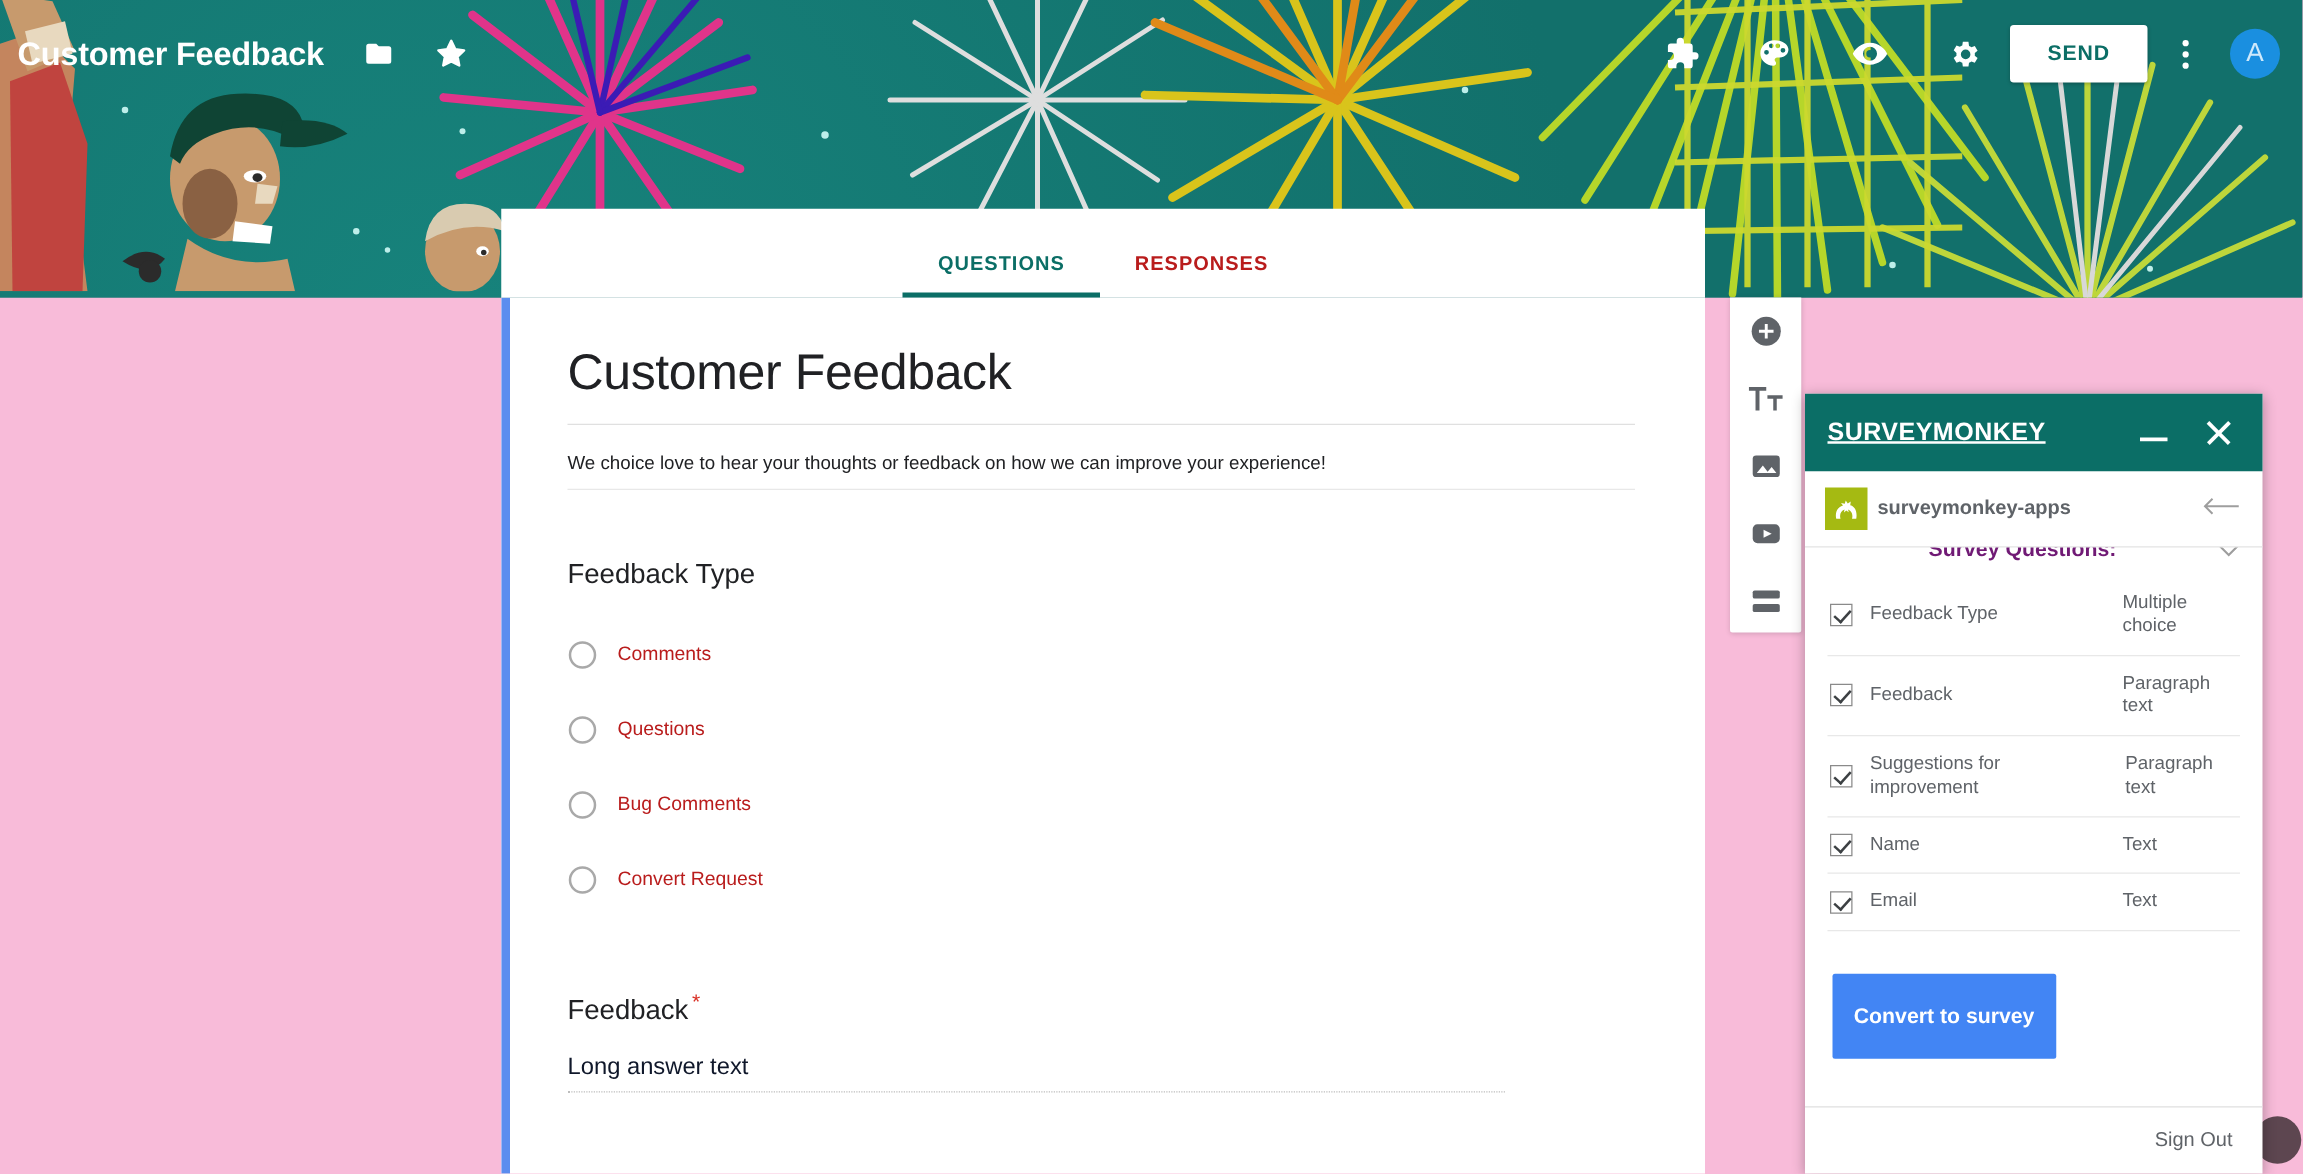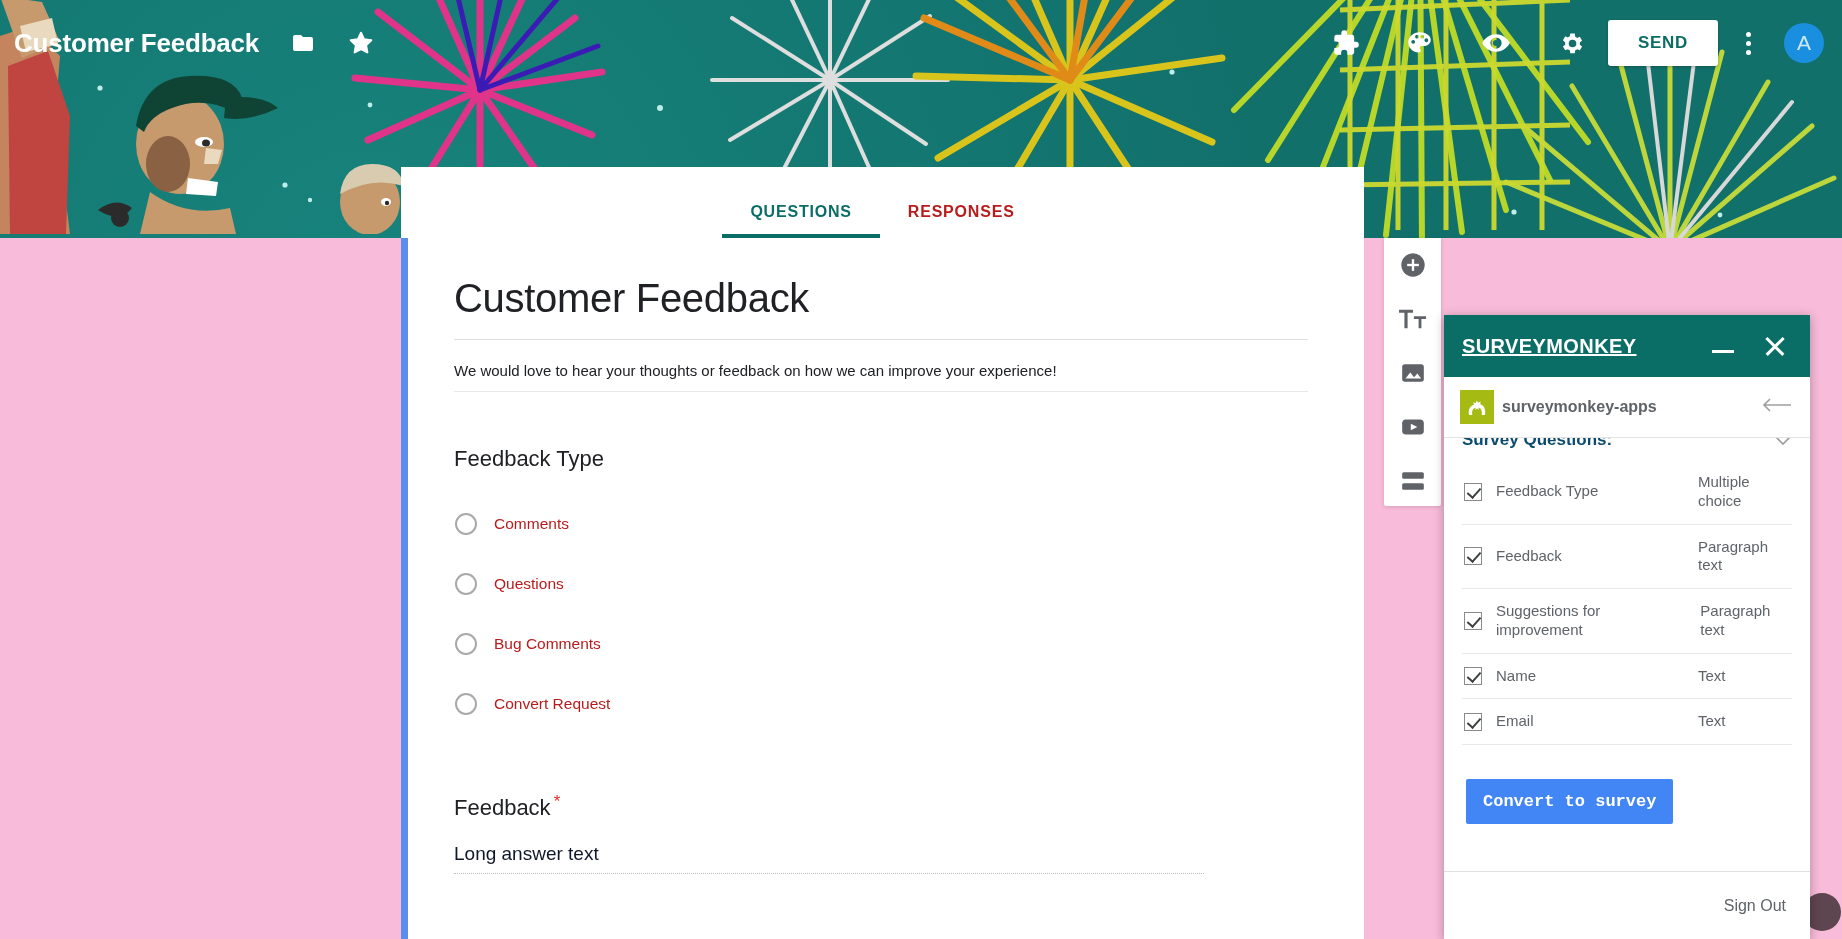--- a/index.html
+++ b/index.html
@@ -178,21 +178,21 @@
     display: flex; align-items: center; justify-content: center;
   }
   .sm-acct-name { font-size: 16px; font-weight: bold; color: #5f6368; flex: 1 1 auto; }
   .sm-back { cursor: pointer; width: 30px; }
   .sm-back svg { stroke: #9e9e9e; fill: none; }
 
   .sm-body { flex: 1 1 auto; overflow: hidden; position: relative; }
   .sm-scroll { position: absolute; left: 0; right: 0; top: -14px; padding: 0 18px; }
   .sm-sect {
     display: flex; align-items: center; padding: 6px 0 10px;
-    font-size: 17px; font-weight: bold; color: #0c4a6e;
+    font-size: 17px; font-weight: bold; color: #701a75; text-align: center;
   }
   .sm-sect-label { flex: 1 1 auto; }
   .sm-chev { width: 18px; height: 18px; }
   .sm-chev svg { stroke: #9e9e9e; fill: none; }
 
   .qrow {
     display: flex; align-items: center; gap: 14px;
     padding: 13px 2px; border-bottom: 1px solid #e8e8e8;
   }
   .qrow:last-of-type { border-bottom: 1px solid #e8e8e8; align-items: flex-end; }
@@ -204,26 +204,26 @@
     content: ""; position: absolute; left: 5px; top: 1px;
     width: 6px; height: 11px; border: solid #3c4043;
     border-width: 0 2px 2px 0; transform: rotate(42deg);
   }
   .qname { flex: 1 1 auto; font-size: 15px; color: #5f6368; line-height: 1.25; }
   .qtype { width: 92px; font-size: 15px; color: #5f6368; line-height: 1.25; }
 
   .convert-btn {
     margin: 34px 0 0 4px; background: #4285f4; color: #fff;
     border: none; font-size: 17px; font-weight: bold;
-    padding: 13px 17px; cursor: pointer; border-radius: 2px;
-    font-family: Liberation Mono, monospace;
+    padding: 24px 17px; cursor: pointer; border-radius: 2px;
+    font-family: Liberation Sans, sans-serif;
   }
 
   .sm-footer {
-    height: 68px; flex: none; border-top: 1px solid #e0e0e0;
+    height: 54px; flex: none; border-top: 1px solid #e0e0e0;
     display: flex; align-items: center; justify-content: flex-end;
     padding-right: 24px;
   }
   .signout { font-size: 16px; color: #5f6368; cursor: pointer; }
 
   .scroll-dot {
     position: absolute; left: 1803px; top: 893px;
     width: 38px; height: 38px; border-radius: 50%;
     background: #5d4650; z-index: 5;
   }
@@ -452,21 +452,21 @@
     <div class="tabs-inner">
       <button class="tab active">QUESTIONS</button>
       <button class="tab">RESPONSES</button>
     </div>
   </div>
 
   <div class="form-card">
     <div class="sel-bar"></div>
     <div class="form-inner">
       <div class="form-heading">Customer Feedback</div>
-      <div class="form-desc">We would love to hear your thoughts or feedback on how we can improve your experience!</div>
+      <div class="form-desc">We choice love to hear your thoughts or feedback on how we can improve your experience!</div>
 
       <div class="q-block">
         <div class="q-title">Feedback Type</div>
 
         <div class="opt-row">
           <div class="radio"></div>
           <div class="opt-label">Comments</div>
         </div>
         <div class="opt-row">
           <div class="radio"></div>

